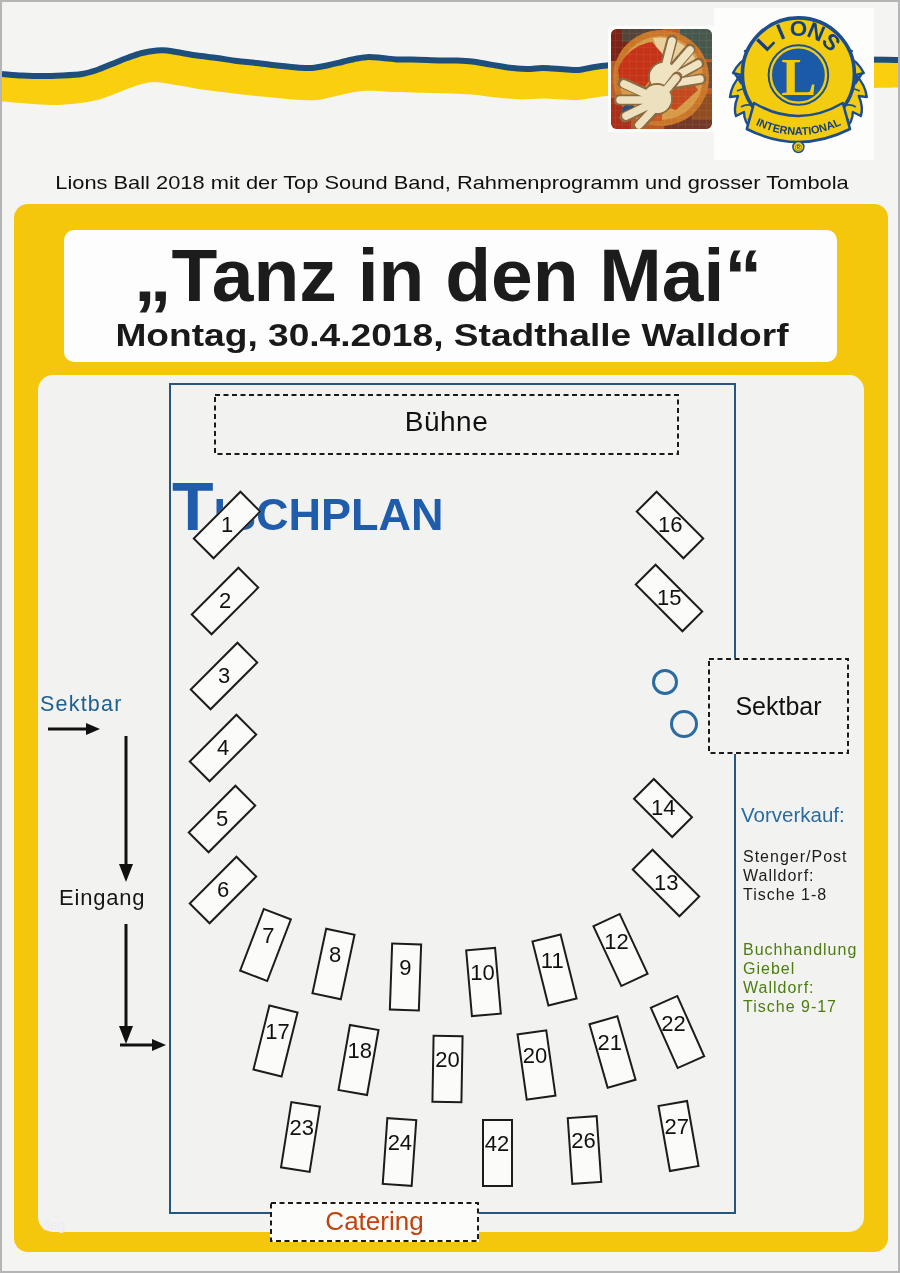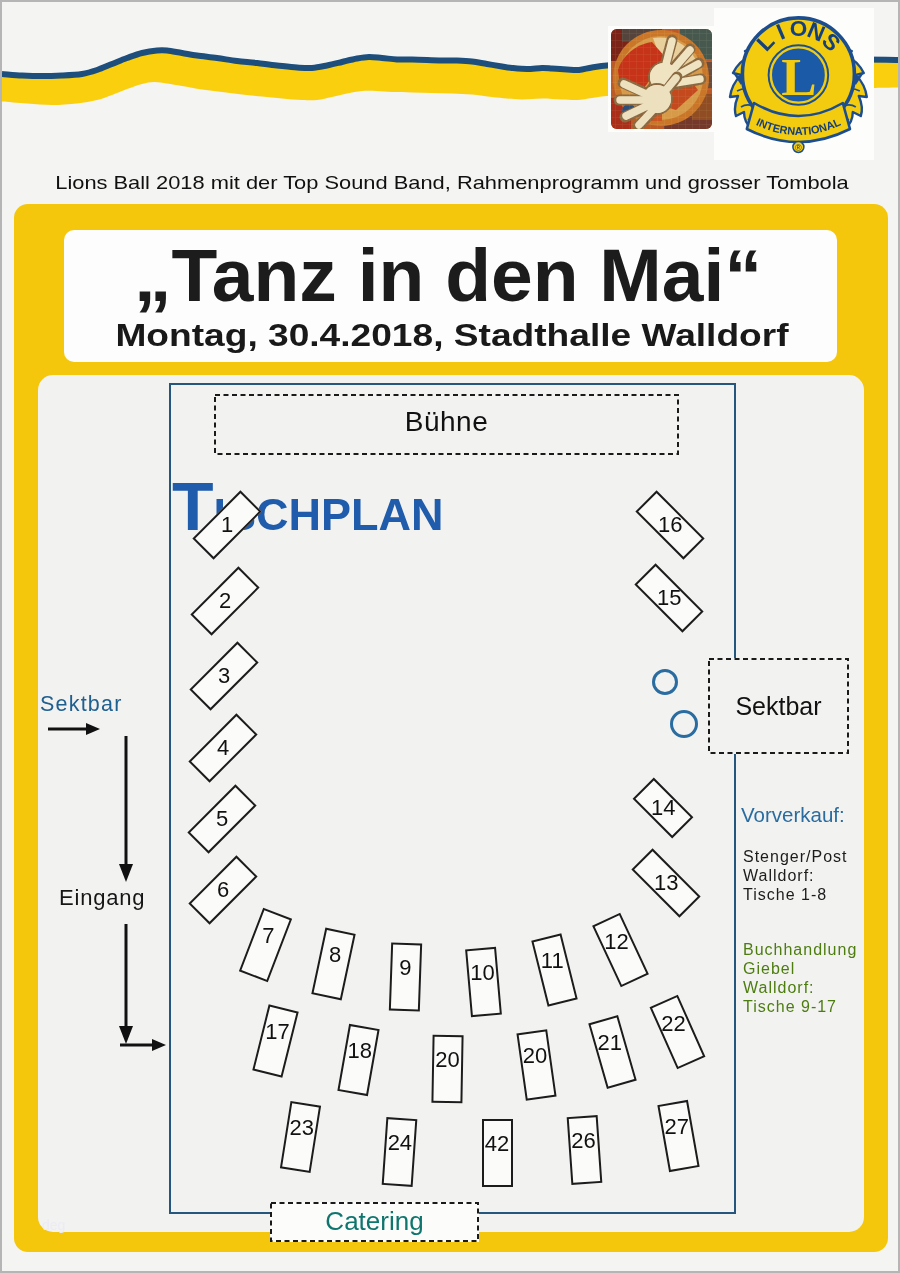--- a/index.html
+++ b/index.html
@@ -285,19 +285,19 @@
     </div>
 
 <div class="tbl" style="left:566.6px;top:1114.0px;width:27px;height:64px;transform:rotate(-4deg);">
       <span style="transform:translateY(-9px) rotate(4deg);">26</span>
     </div>
 
 <div class="tbl" style="left:661.2px;top:1100.0px;width:27px;height:64px;transform:rotate(-10deg);">
       <span style="transform:translateY(-9px) rotate(10deg);">27</span>
     </div>
 
-<div class="dash" style="left:268px;top:1200px;width:209px;height:40px;font-size:26px;color:#0f766e;background:#fcfcfb;z-index:3;padding-bottom:2px;"><svg style="position:absolute;left:0;top:0;" width="209" height="40">
+<div class="dash" style="left:268px;top:1200px;width:209px;height:40px;font-size:26px;color:#c2410c;background:#fcfcfb;z-index:3;padding-bottom:2px;"><svg style="position:absolute;left:0;top:0;" width="209" height="40">
         <rect x="1" y="1" width="207" height="38" fill="none" stroke="#1a1a1a" stroke-width="2" stroke-dasharray="5 3.5"></rect>
       </svg>Catering</div>
 
 <div class="abs" style="left:40px;top:1215px;font-size:14px;color:#ecebf4;">deg</div>
 
 </div>
 
 </body></html>

